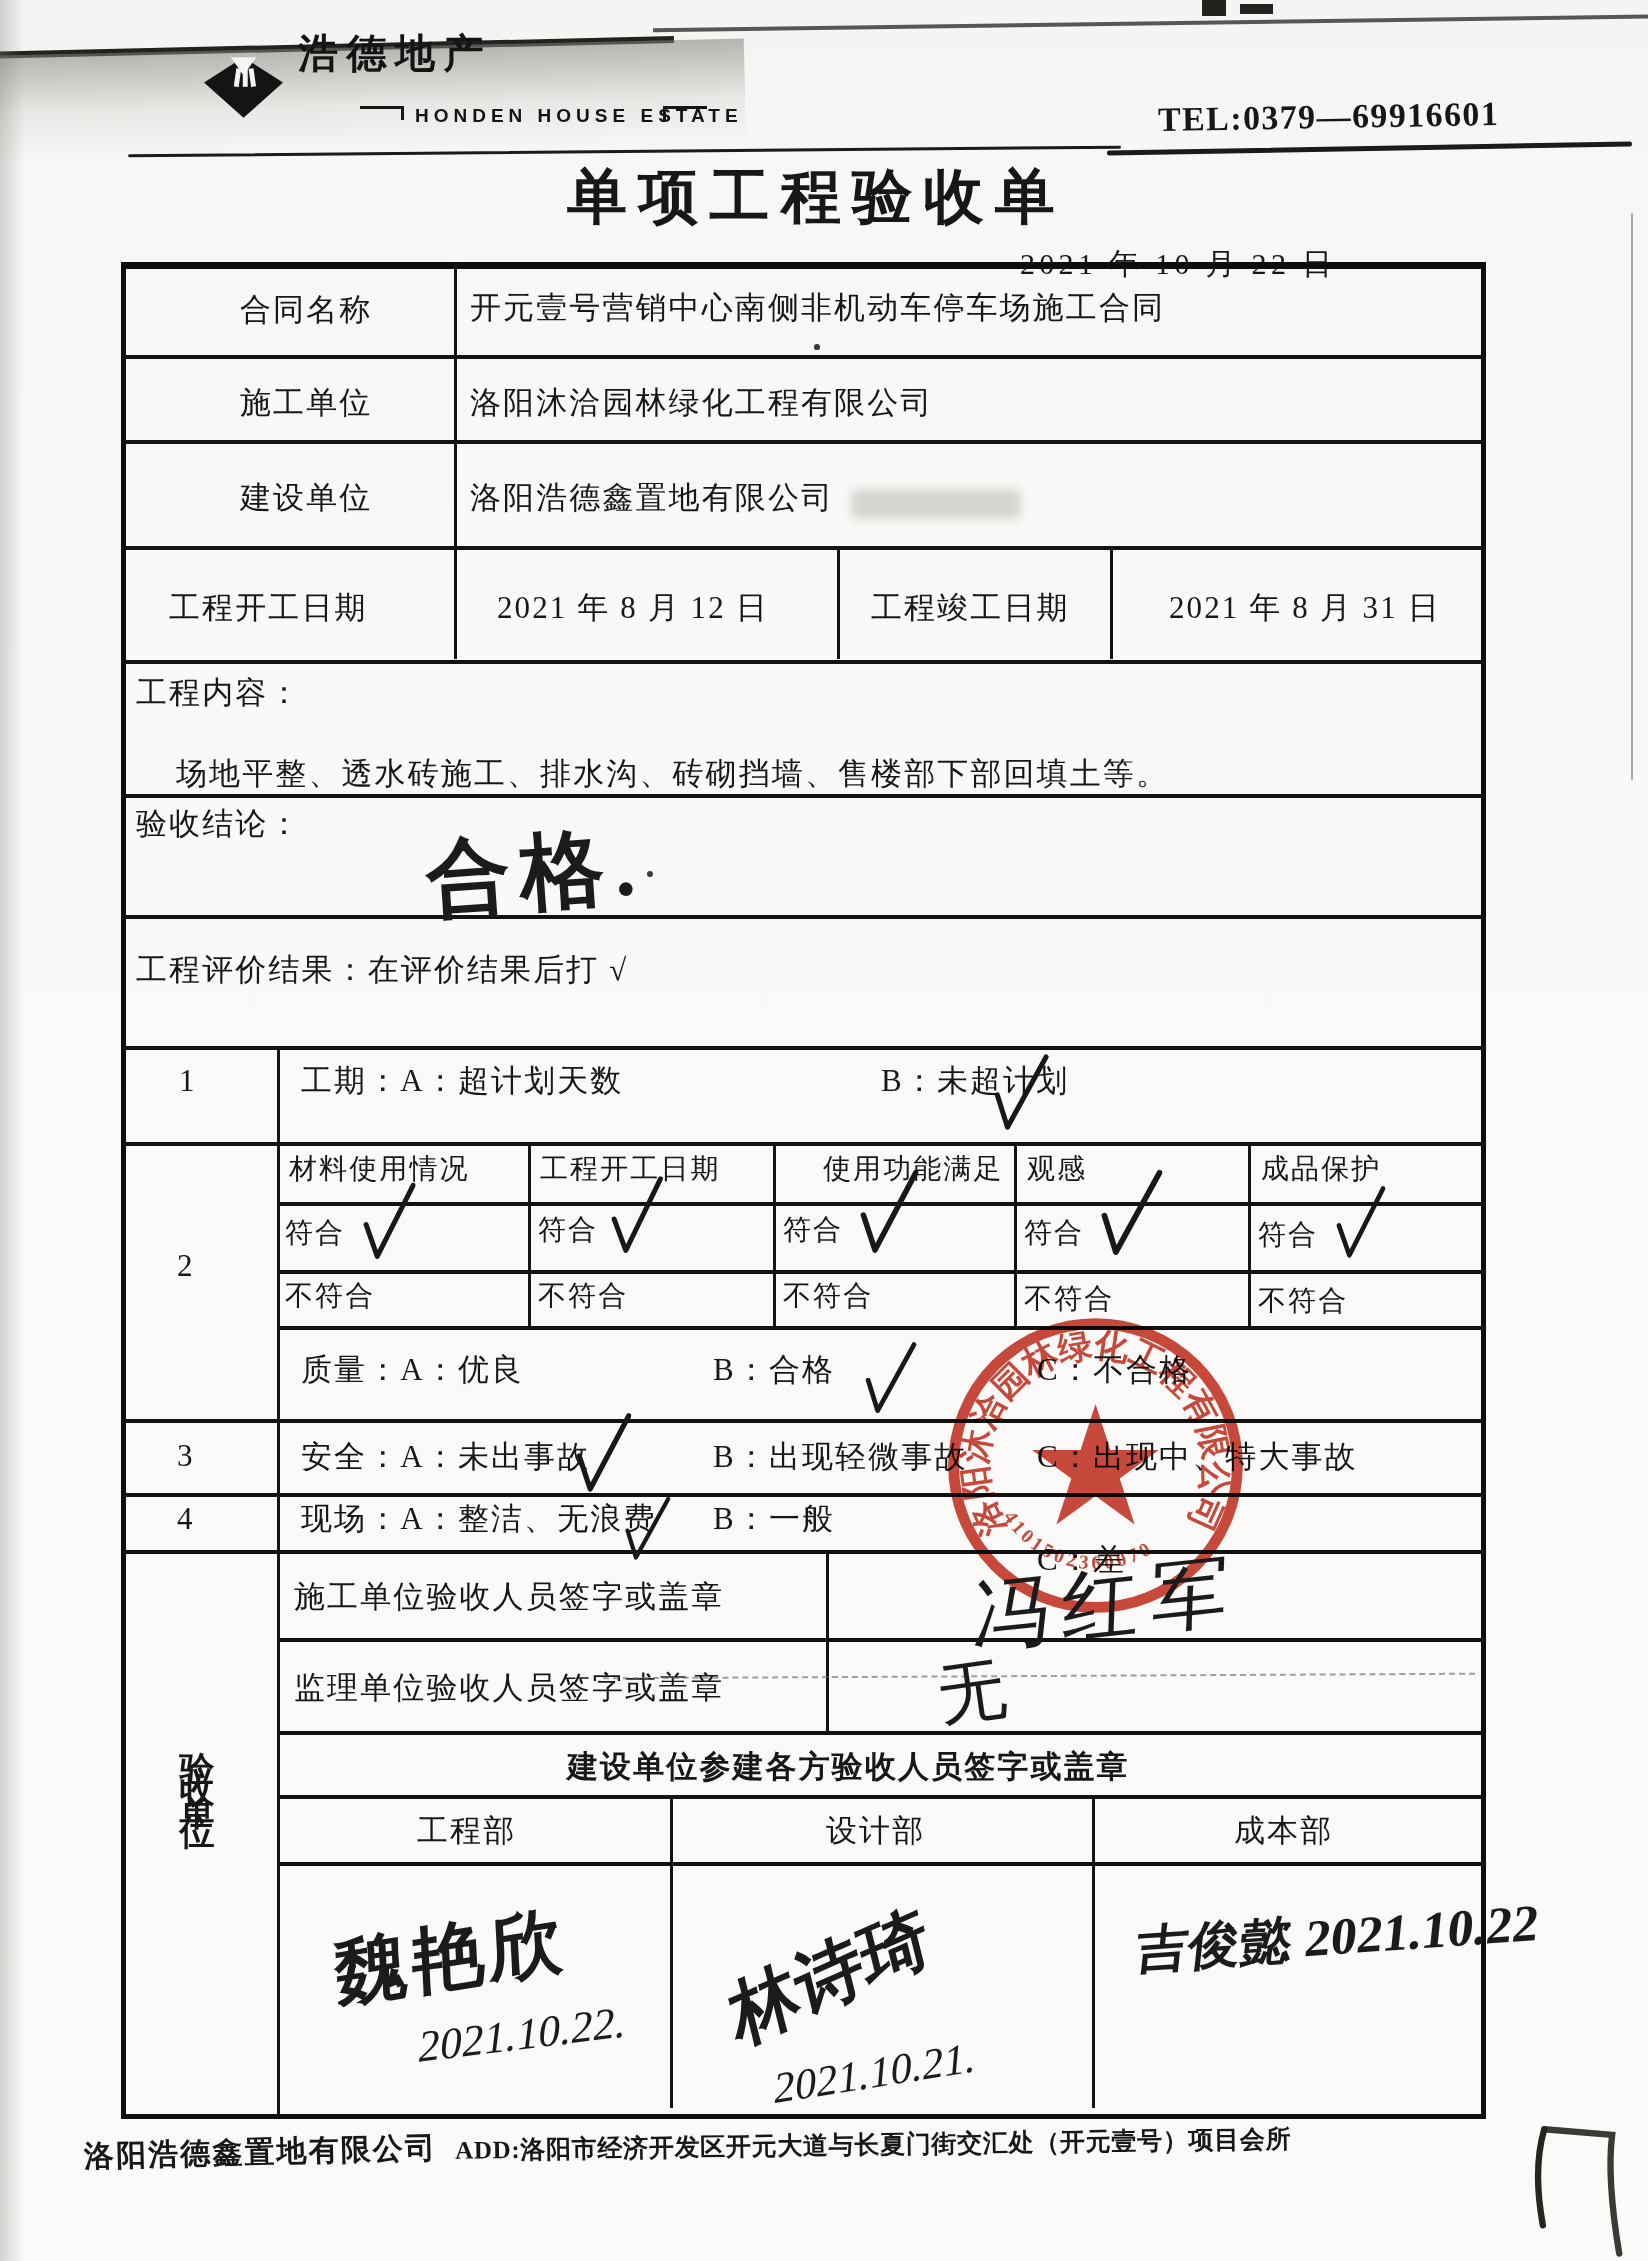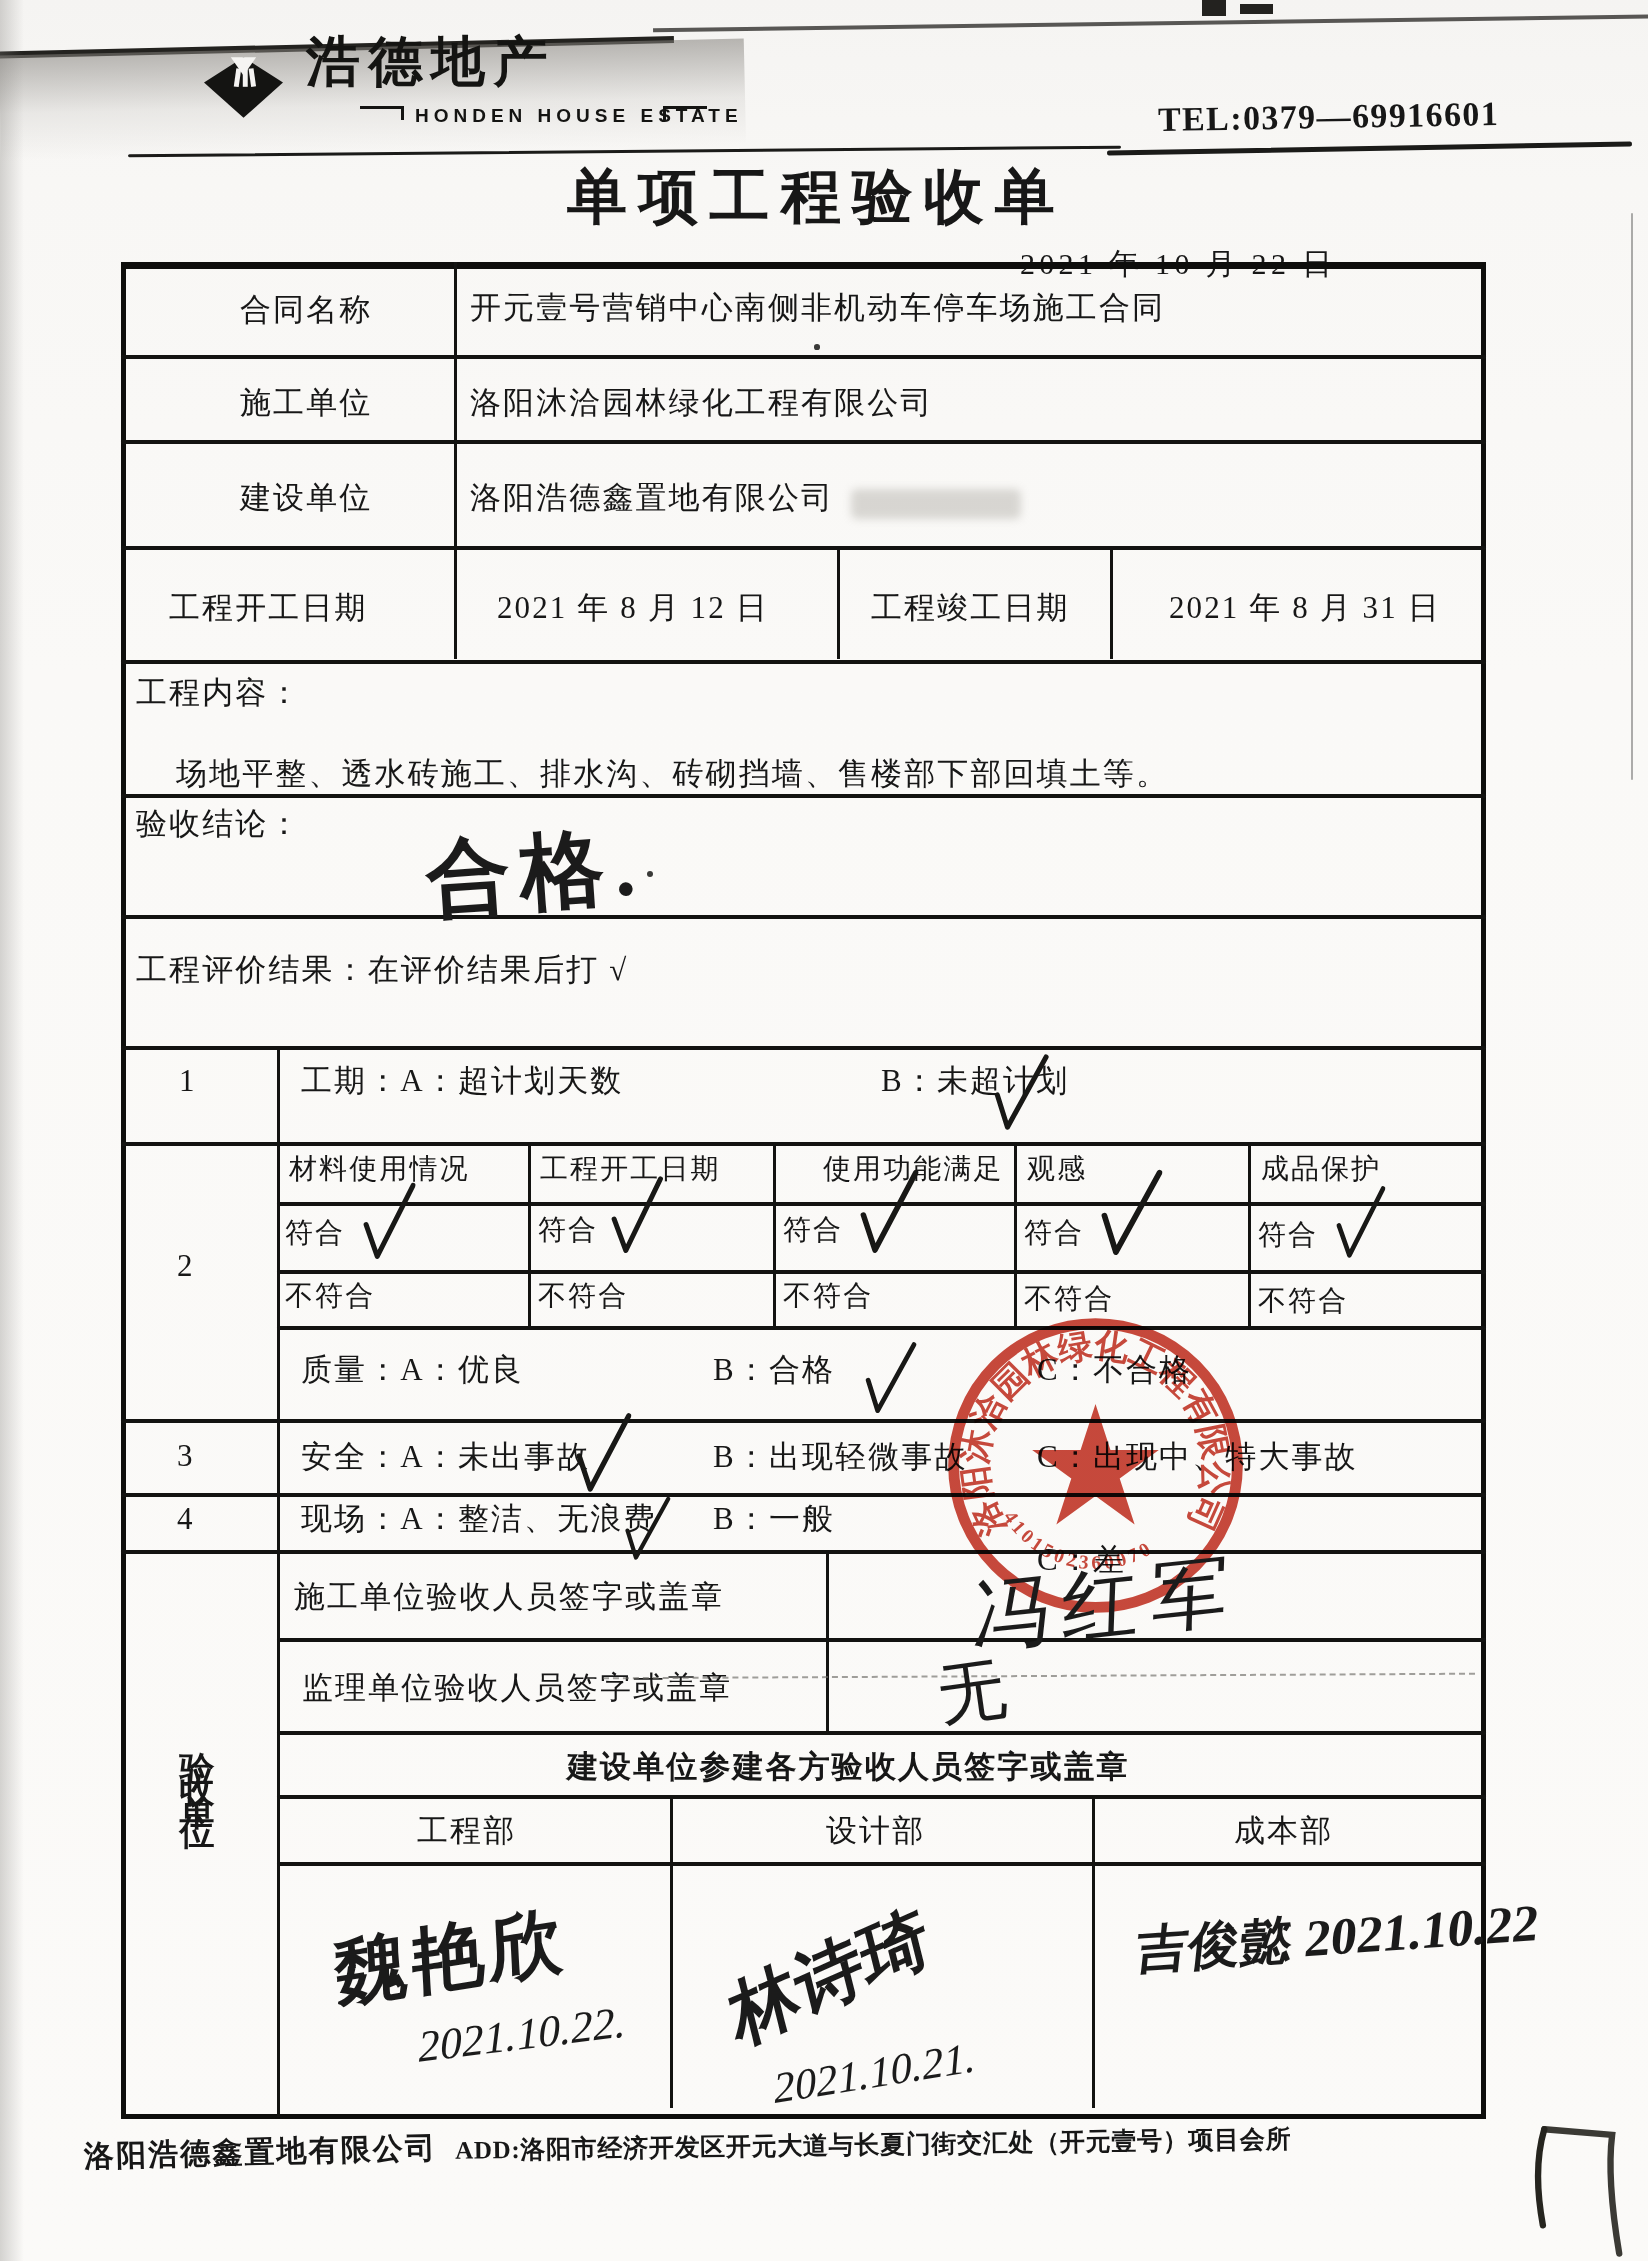--- a/index.html
+++ b/index.html
@@ -9,21 +9,21 @@
     font-family:"Liberation Serif","DejaVu Serif",serif; color:#171717;
   }
   .abs{position:absolute;}
   
   .scanband-line{position:absolute;background:#23221f;}
   .scanshade{position:absolute;background:linear-gradient(180deg,rgba(130,127,122,.55),rgba(190,188,184,.25) 55%,rgba(190,188,184,0));}
   .leftshade{position:absolute;left:0;top:0;width:24px;height:100%;background:linear-gradient(90deg,rgba(120,118,114,.30),rgba(120,118,114,0));}
   .speck{position:absolute;background:#3a3a38;border-radius:50%;}
   .smudge{position:absolute;background:#9a978f;filter:blur(4.3px);opacity:.35;border-radius:5.7px;}
   
-  .logo-cn{font-weight:bold;font-size:54px;letter-spacing:8.5px;color:#141412;margin-left:8px;}
+  .logo-cn{font-weight:bold;font-size:40px;letter-spacing:8.5px;color:#141412;}
   .logo-en{font-weight:bold;font-size:19px;letter-spacing:5px;color:#141412;font-family:"Liberation Sans",sans-serif;}
   .en-bracket{position:absolute;width:41px;height:11.3px;}
   .tel{font-weight:bold;font-size:34px;letter-spacing:1.4px;}
   .rule{position:absolute;background:#1b1b19;border-radius:2.1px;}
   .doc-title{font-weight:bold;font-size:60px;letter-spacing:11.3px;white-space:nowrap;}
   .doc-date{font-size:30px;letter-spacing:4.3px;white-space:nowrap;}
   
   .hline{position:absolute;height:3.5px;background:#131311;border-radius:1.4px;}
   .vline{position:absolute;width:2.8px;background:#131311;}
   .outer{position:absolute;border:5px solid #0e0e0c;border-top-width:7px;}
@@ -200,21 +200,21 @@
   <div class="t" style="left:301px;top:1498px;">现场：A：整洁、无浪费</div>
   <div class="t" style="left:713px;top:1498px;">B：一般</div>
   <div class="t" style="left:1037px;top:1539px;">C：差</div>
   <div class="tick" style="left:624px;top:1494px;width:44px;height:70px;transform:rotate(6deg);"><svg viewBox="0 0 60 100">
         <path d="M4,55 L20,92 L57,4"></path>
       </svg></div>
 
   <div class="t" style="left:294px;top:1576px;">施工单位验收人员签字或盖章</div>
   <div class="hand" style="left:972px;top:1553px;font-size:77px;transform:rotate(-6deg) skewX(-8deg);letter-spacing:12.8px;z-index:40;">冯红军</div>
 
-  <div class="t" style="left:294px;top:1667px;margin-left:8px;">监理单位验收人员签字或盖章</div>
+  <div class="t" style="left:294px;top:1667px;">监理单位验收人员签字或盖章</div>
   <div class="dashline" style="left:603px;top:1675px;width:872px;transform:rotate(-0.3deg);"></div>
   <div class="hand" style="left:938px;top:1647px;font-size:68px;transform:rotate(-8deg);z-index:40;">无</div>
 
   <div class="t" style="left:567px;top:1746px;font-weight:bold;">建设单位参建各方验收人员签字或盖章</div>
 
   <div class="vertical-label" style="left:172px;top:1724px;">验收单位</div>
 
   <div class="t" style="left:417px;top:1810px;">工程部</div>
   <div class="t" style="left:826px;top:1810px;">设计部</div>
   <div class="t" style="left:1234px;top:1810px;">成本部</div>

